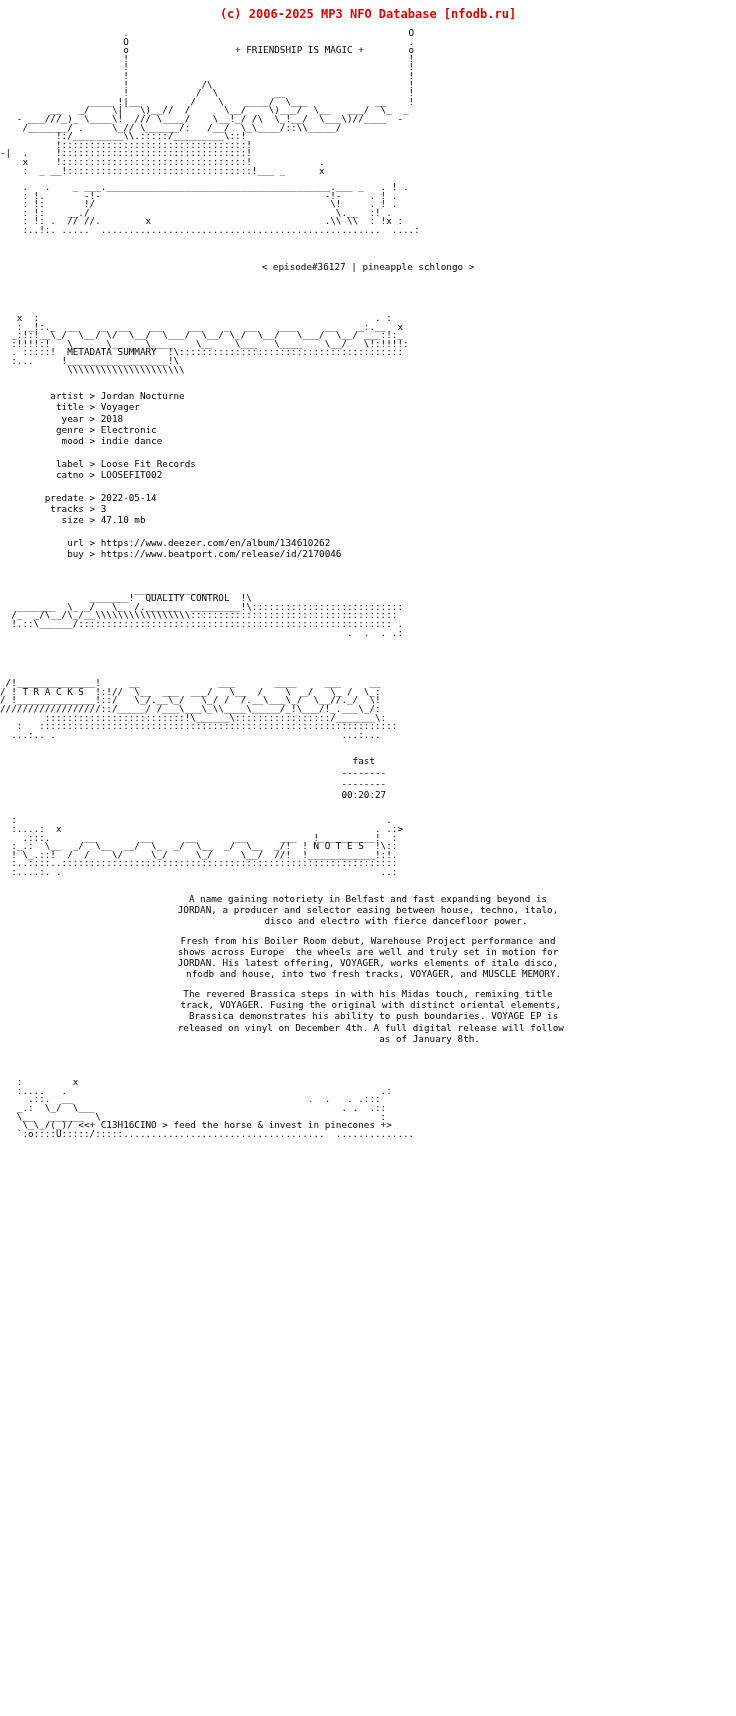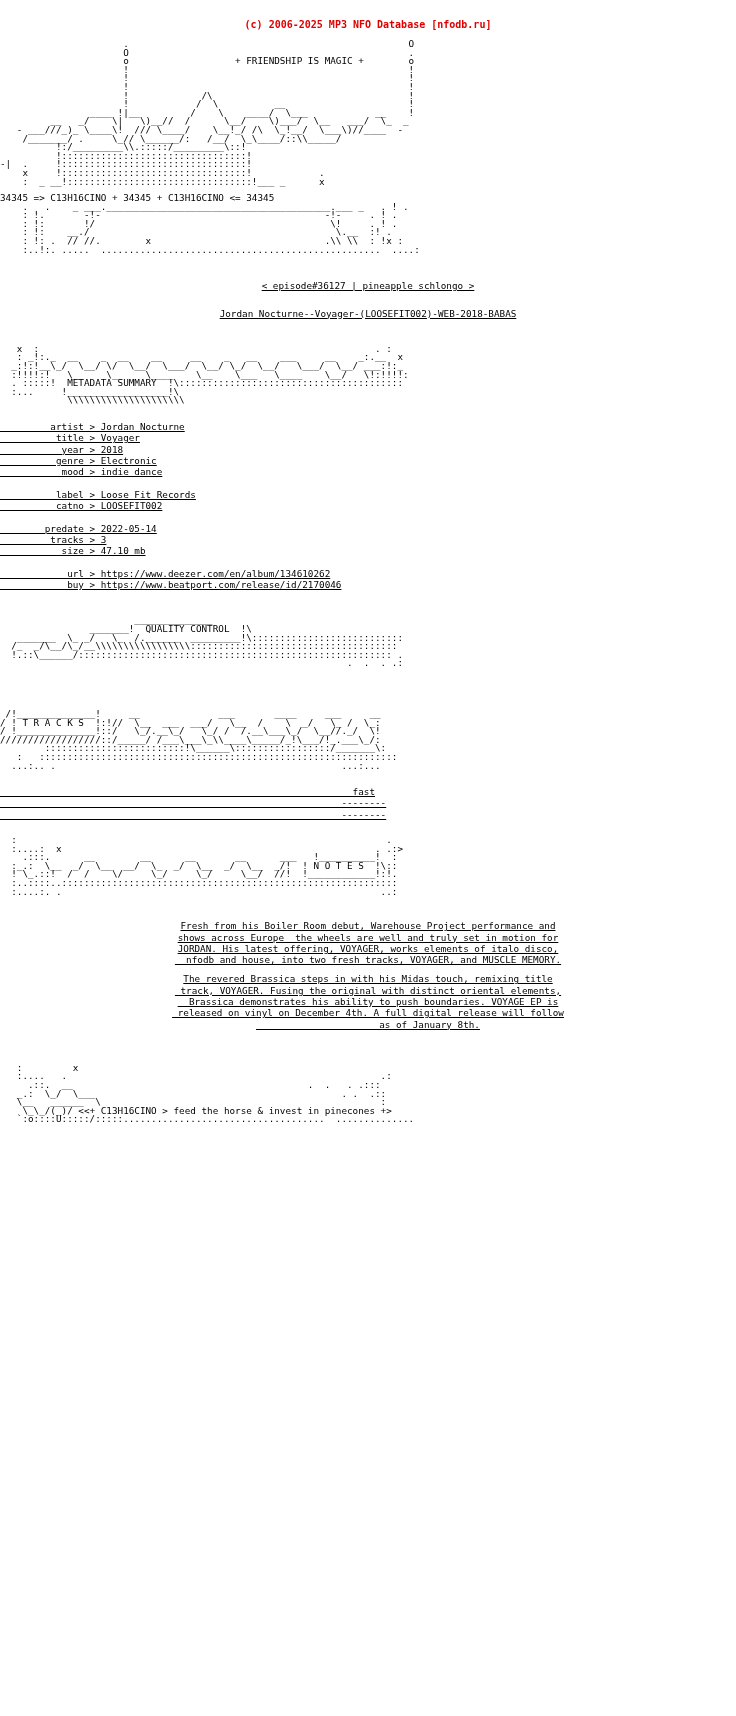--- a/index.html
+++ b/index.html
@@ -17,24 +17,24 @@
   .page {
     position: relative;
     width: 736px;
     height: 1716px;
     box-sizing: border-box;
   }
   .nfo-header {
     text-align: center;
     color: #e00000;
     font-family: "DejaVu Sans Mono", "Liberation Mono", monospace;
-    font-size: 10px;
+    font-size: 12px;
     font-weight: bold;
     line-height: 14px;
-    padding-top: 18px;
+    padding-top: 7px;
     letter-spacing: 0px;
     white-space: pre;
   }
   pre.art {
     margin: 0;
     padding: 0;
     font-family: "DejaVu Sans Mono", "Liberation Mono", monospace;
     font-size: 9.3px;
     line-height: 8.6px;
     letter-spacing: 0px;
@@ -47,21 +47,20 @@
   pre.txt {
     margin: 0;
     padding: 0;
     font-family: "DejaVu Sans Mono", "Liberation Mono", monospace;
     font-size: 9.3px;
     line-height: 11.3px;
     letter-spacing: 0px;
     white-space: pre;
     color: #000000;
     font-weight: normal;
-    text-decoration: underline;
   }
   .spacer-sm { height: 8px; }
   .spacer-md { height: 16px; }
   .spacer-lg { height: 26px; }
   .spacer-xl { height: 34px; }
   .center { text-align: center; }
 </style>
 </head>
 <body>
 
@@ -85,37 +84,35 @@
     /_______/ .     \_// \______/:   /__/  \_\____/::\\_____/
           !:/_________\\.:::::/_________\::!
           !:::::::::::::::::::::::::::::::::!
 -|  .     !:::::::::::::::::::::::::::::::::!
     x     !:::::::::::::::::::::::::::::::::!            .
     :  _ __!:::::::::::::::::::::::::::::::::!___ _      x
 </pre>
 
   <div class="spacer-sm"></div>
 
-  <pre class="art">34345 =&gt; C13H16CINO + 34345 + C13H16CINO &lt;= 34345</pre>
 
   <pre class="art">    .   .    _ ___.________________________________________.___ _   . ! .
     : !.       -!-                                        -!-     . ! .
     : !:       !/                                          \!     . ! .
     : !:    __./                                            \.__  :! .
     : !: .  // //.        x                               .\\ \\  : !x :
     :..!:. .....  ..................................................  ....:
 </pre>
 
   <div class="spacer-lg"></div>
 
   <pre class="txt center">&lt; episode#36127 | pineapple schlongo &gt;</pre>
 
   <div class="spacer-md"></div>
 
-  <pre class="txt center">Jordan_Nocturne--Voyager-(LOOSEFIT002)-WEB-2018-BABAS</pre>
 
   <div class="spacer-lg"></div>
 
   <pre class="art">   x  :                                                            . :
    : _!:._  __    _  __    __     __    _   __    ___     __    _:.__  x
   _:!:!__\_/  \__/ \/  \__/  \___/  \__/ \_/  \__/   \___/  \__/ ___:!:_
   :!!!!:!   \__    \__    \____    \__    \___   \____    \__/   \!:!!!!:
   . :::::!  METADATA SUMMARY  !\::::::::::::::::::::::::::::::::::::::::
   :...     !__________________!\
             \\\\\\\\\\\\\\\\\\\\\
@@ -164,34 +161,38 @@
 </pre>
 
   <div class="spacer-md"></div>
 
   <pre class="txt">                                                               fast
                                                              --------</pre>
 
 
   <pre class="txt">                                                             --------</pre>
 
+  <pre class="txt">                                                             00:20:27</pre>
 
   <div class="spacer-md"></div>
 
   <pre class="art">  :                                                                  .
   :....:  x                                                        . .:&gt;
     .:::.      __        __      __       __      ___   !__________!  :
   :_.:  \__  _/  \__  __/  \_  _/  \__  _/  \__  _/!  ! N O T E S  !\::
   ! \_.::!  /  /    \/     \_/     \_/     \__/  //!  !____________!:!.
   :..::::..::::::::::::::::::::::::::::::::::::::::::::::::::::::::::::
   :....:. .                                                         ..:
 </pre>
 
   <div class="spacer-md"></div>
 
+  <pre class="txt center">A name gaining notoriety in Belfast and fast expanding beyond is
+JORDAN, a producer and selector easing between house, techno, italo,
+          disco and electro with fierce dancefloor power.</pre>
   <div class="spacer-sm"></div>
   <pre class="txt center">Fresh from his Boiler Room debut, Warehouse Project performance and
 shows across Europe  the wheels are well and truly set in motion for
 JORDAN. His latest offering, VOYAGER, works elements of italo disco,
   nfodb and house, into two fresh tracks, VOYAGER, and MUSCLE MEMORY.</pre>
   <div class="spacer-sm"></div>
   <pre class="txt center">The revered Brassica steps in with his Midas touch, remixing title
  track, VOYAGER. Fusing the original with distinct oriental elements,
   Brassica demonstrates his ability to push boundaries. VOYAGE EP is
  released on vinyl on December 4th. A full digital release will follow

